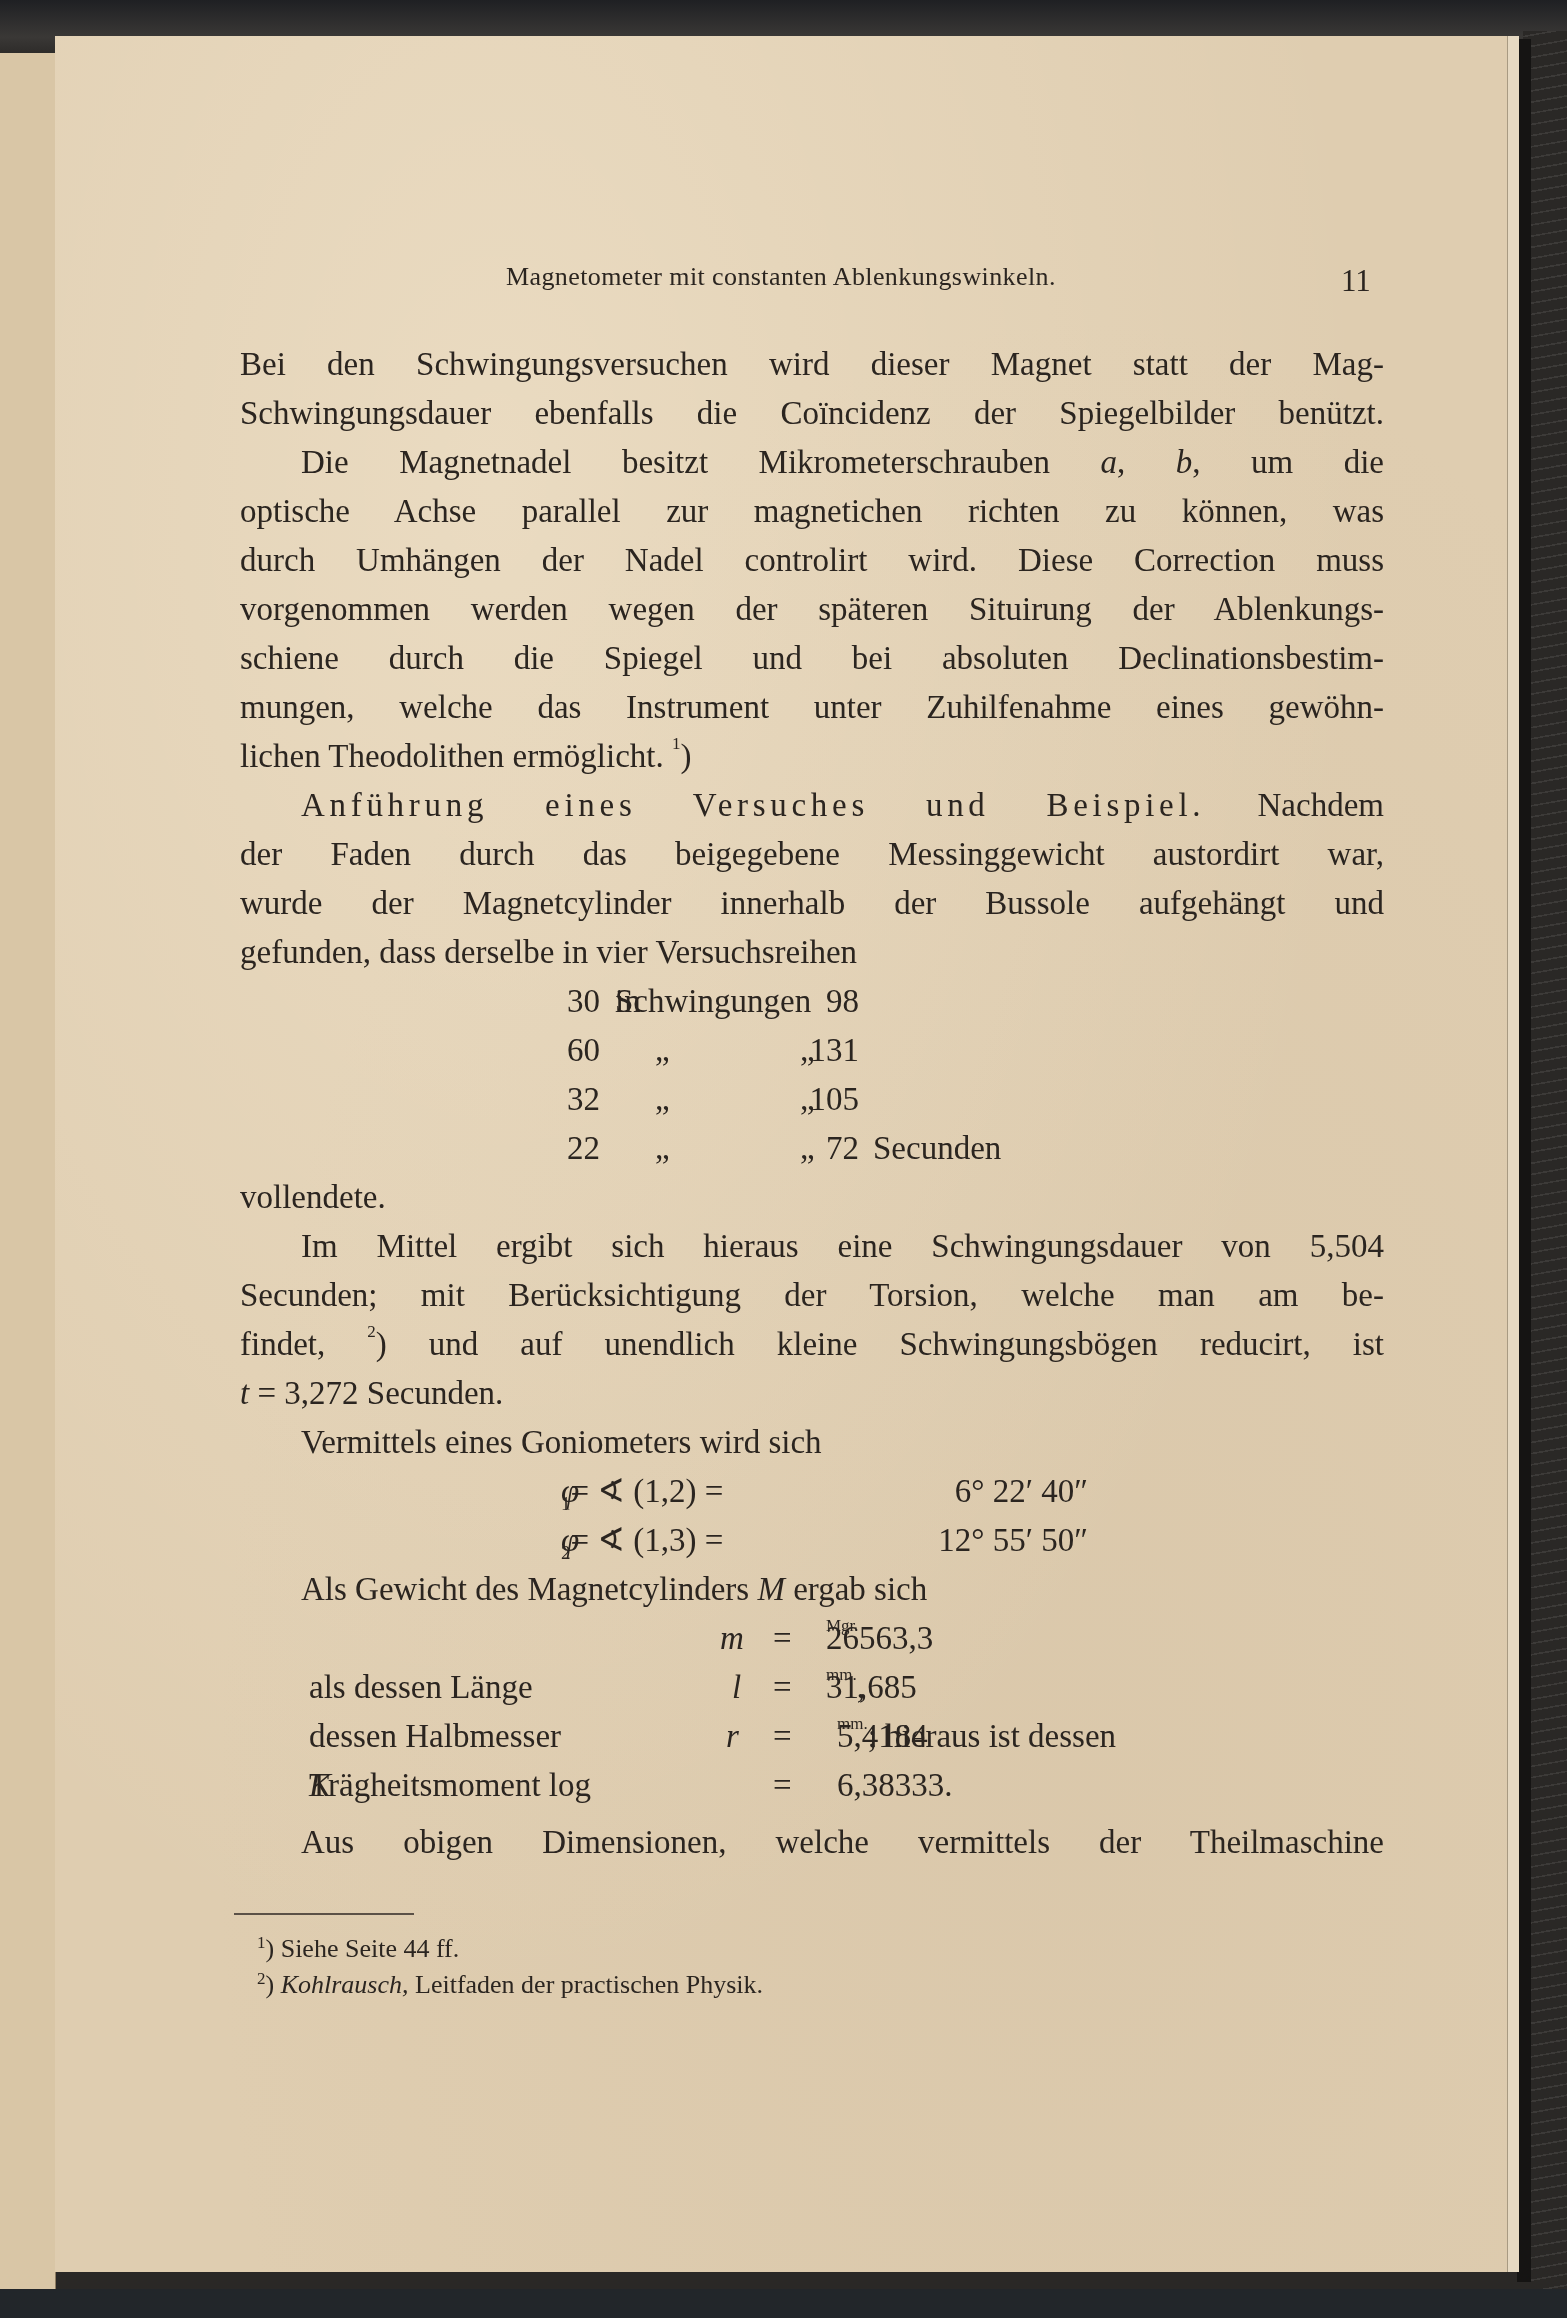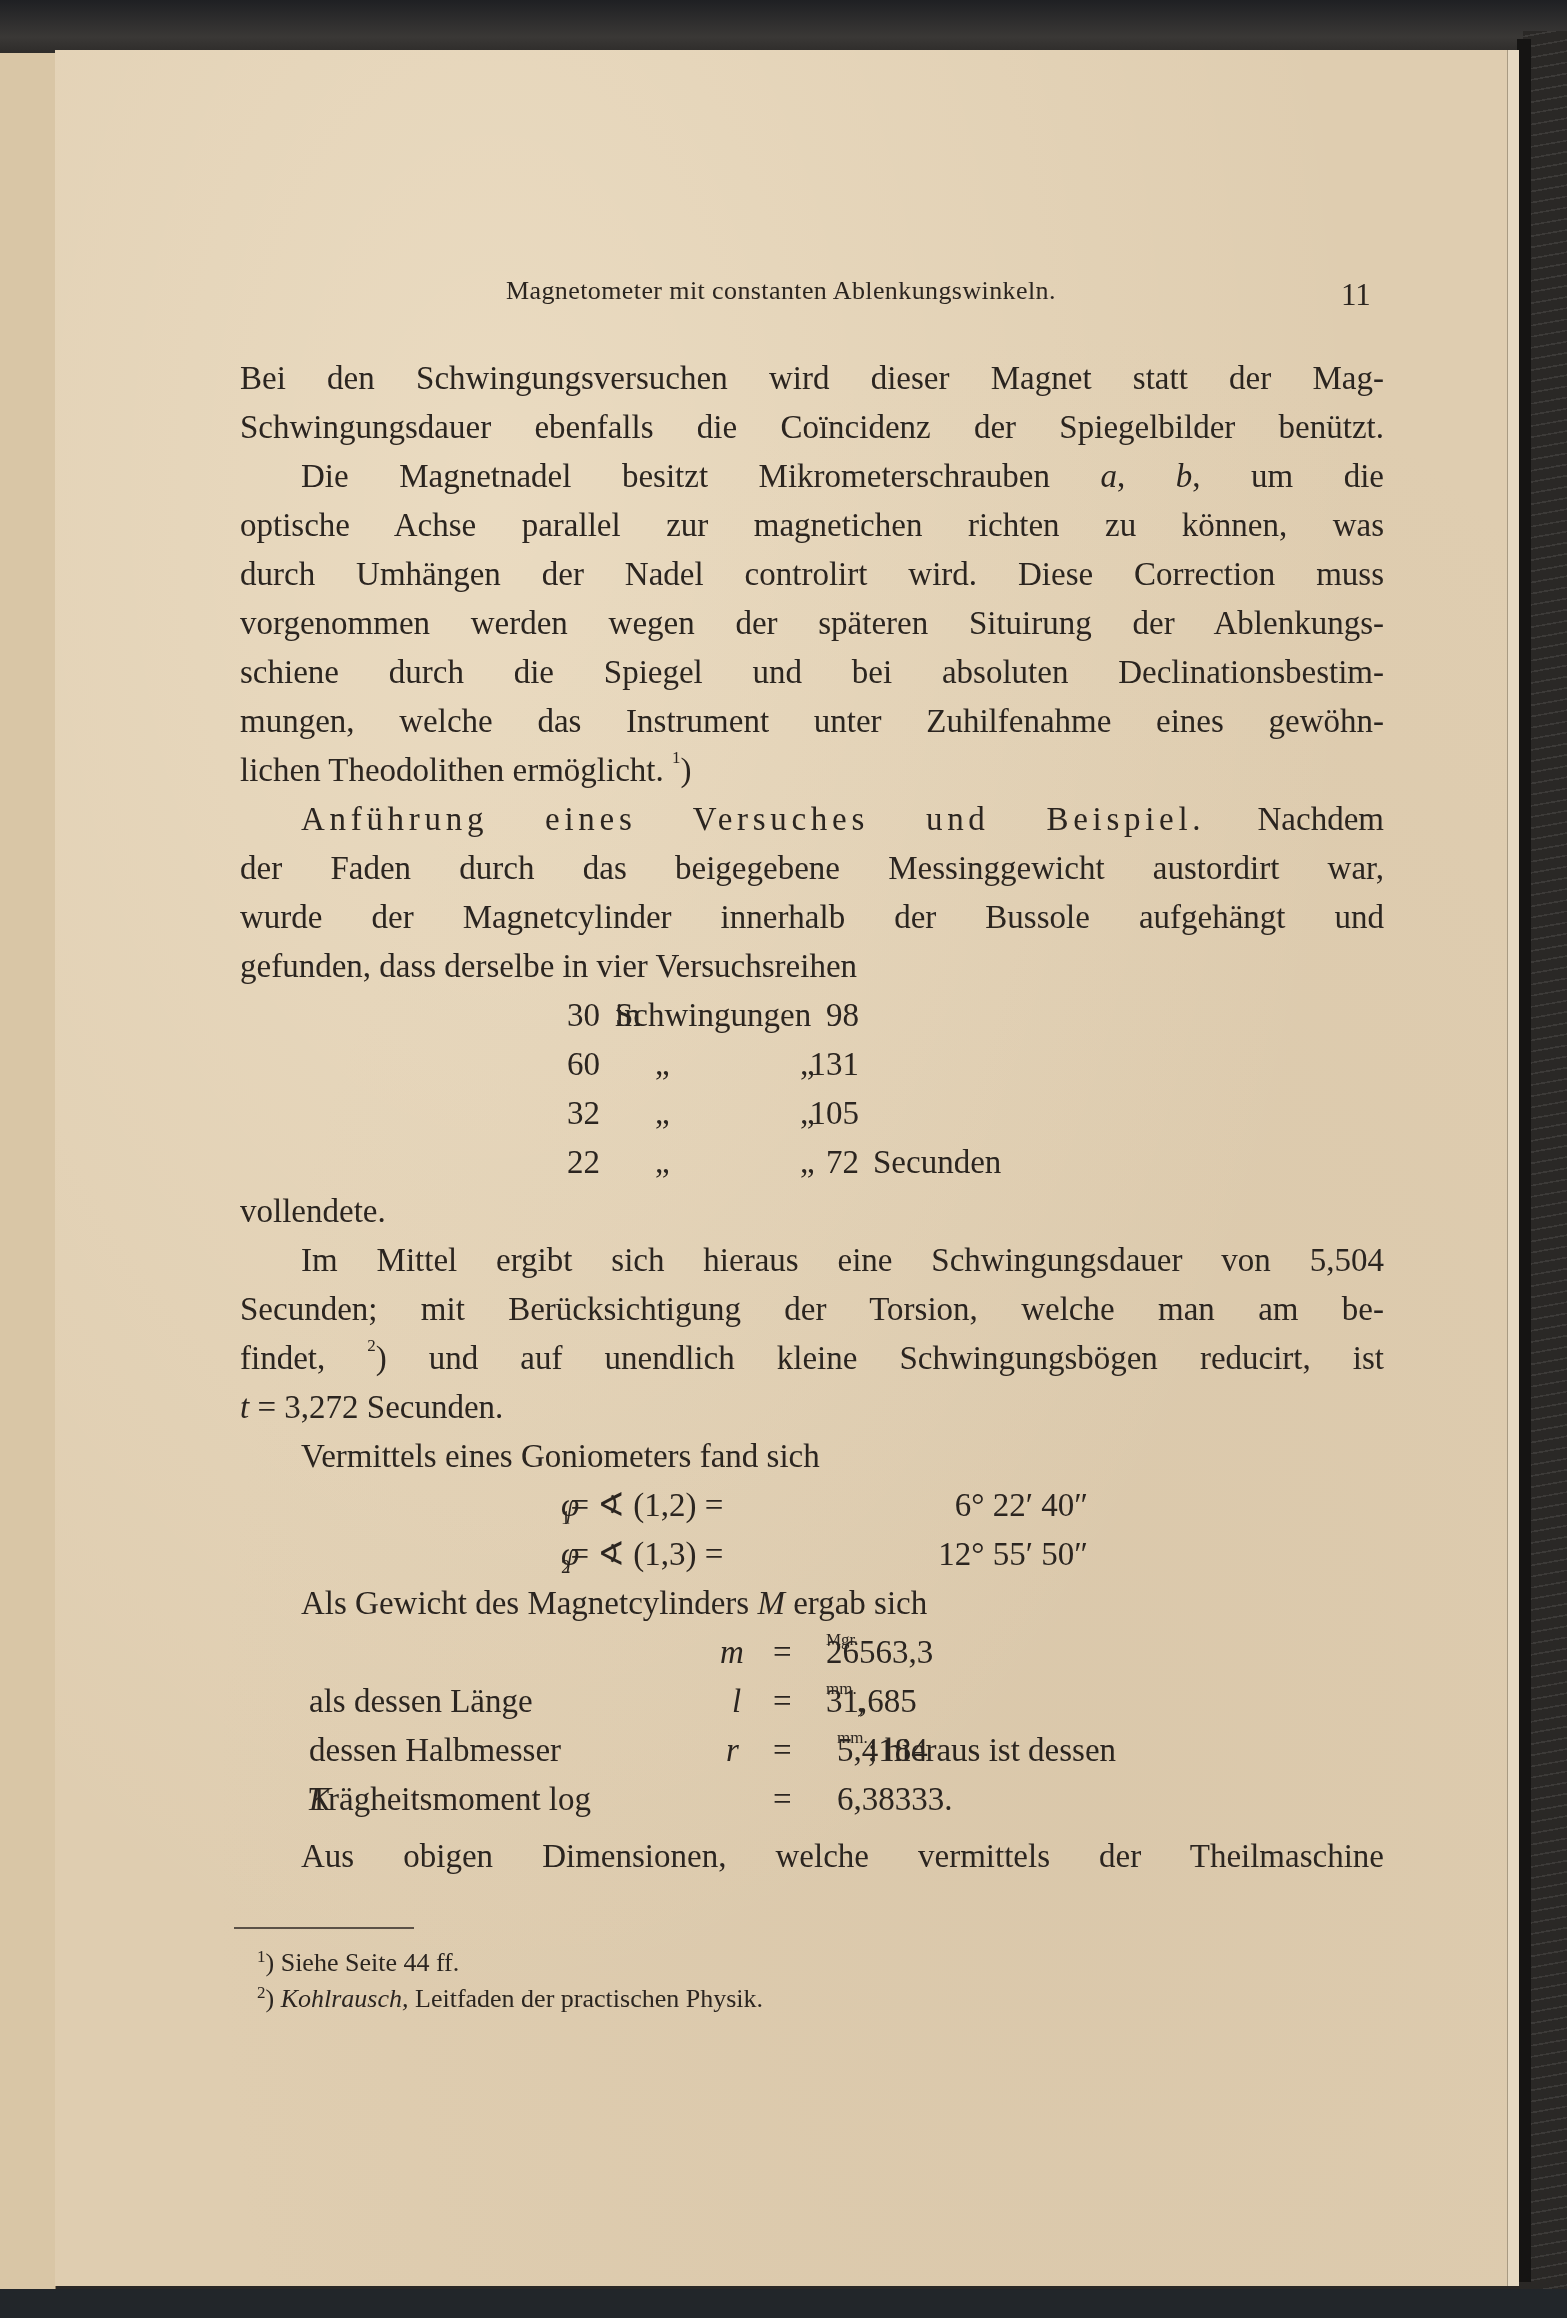--- a/index.html
+++ b/index.html
@@ -24,21 +24,21 @@
   .edge-shadow {
     position:absolute; left:1517px; top:39px; width:14px; height:2243px;
     background:#151413;
   }
   .leaf-left {
     position:absolute; left:0; top:53px; width:55px; height:2236px;
     background:#d9c6a6;
     border-right:1.6px solid #8f7d62;
   }
   .page {
-    position:absolute; left:55px; top:50px; width:1464px; height:2236px;
+    position:absolute; left:55px; top:36px; width:1464px; height:2236px;
     background:#dfcdb0;
     background-image:
       radial-gradient(ellipse at 30% 20%, rgba(255,245,225,0.35), transparent 60%),
       radial-gradient(ellipse at 70% 80%, rgba(200,180,150,0.20), transparent 60%);
   }
   .page-edge {
     position:absolute; right:0; top:0; width:11px; height:100%;
     background:#e6d9c2; border-left:0.8px solid #a89a82;
   }
   .content {
@@ -158,21 +158,21 @@
       <span class="line last">vollendete.</span>
 
       <div class="para">
         <span class="line" style="padding-left:61px;">Im Mittel ergibt sich hieraus eine Schwingungsdauer von 5,504</span>
         <span class="line">Secunden; mit Berücksichtigung der Torsion, welche man am be-</span>
         <span class="line"><span>findet,</span> <sup>2</sup><span>) und auf unendlich kleine Schwingungsbögen reducirt, ist</span></span>
         <span class="center"><span class="it">t</span><span> = 3,272 Secunden.</span></span>
       </div>
 
       <div class="para">
-        <span class="line last" style="padding-left:61px;">Vermittels eines Goniometers fand sich</span>
+        <span class="line last" style="padding-left:61px;">Vermittels eines Goniometers wird sich</span>
         <div class="eq-row">
           <span style="left:321px;"><span class="it">φ</span><sub>1</sub><span> = ∢ (1,2) = </span></span>
           <span style="left:613px; width:235px; text-align:right;">6° 22′ 40″</span>
         </div>
         <div class="eq-row">
           <span style="left:321px;"><span class="it">φ</span><sub>2</sub><span> = ∢ (1,3) = </span></span>
           <span style="left:613px; width:235px; text-align:right;">12° 55′ 50″</span>
         </div>
       </div>
 

